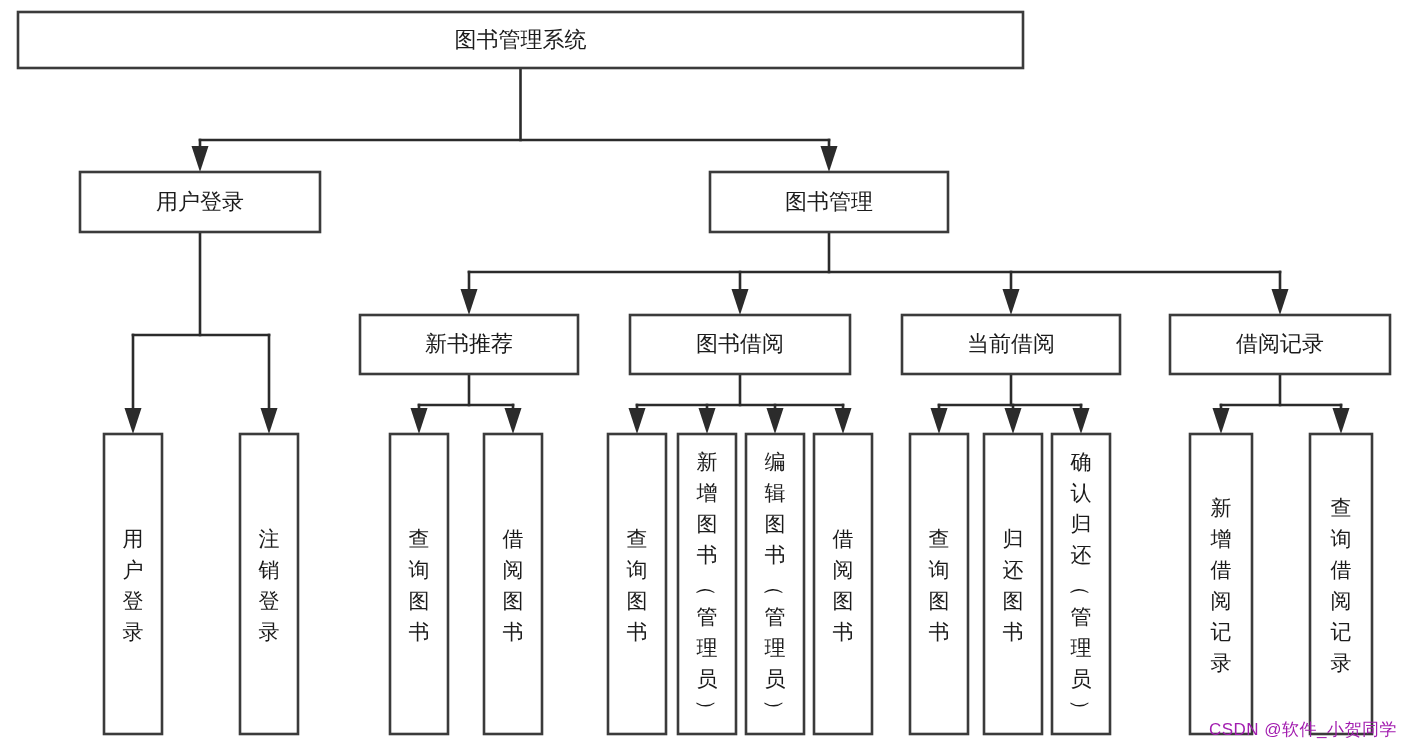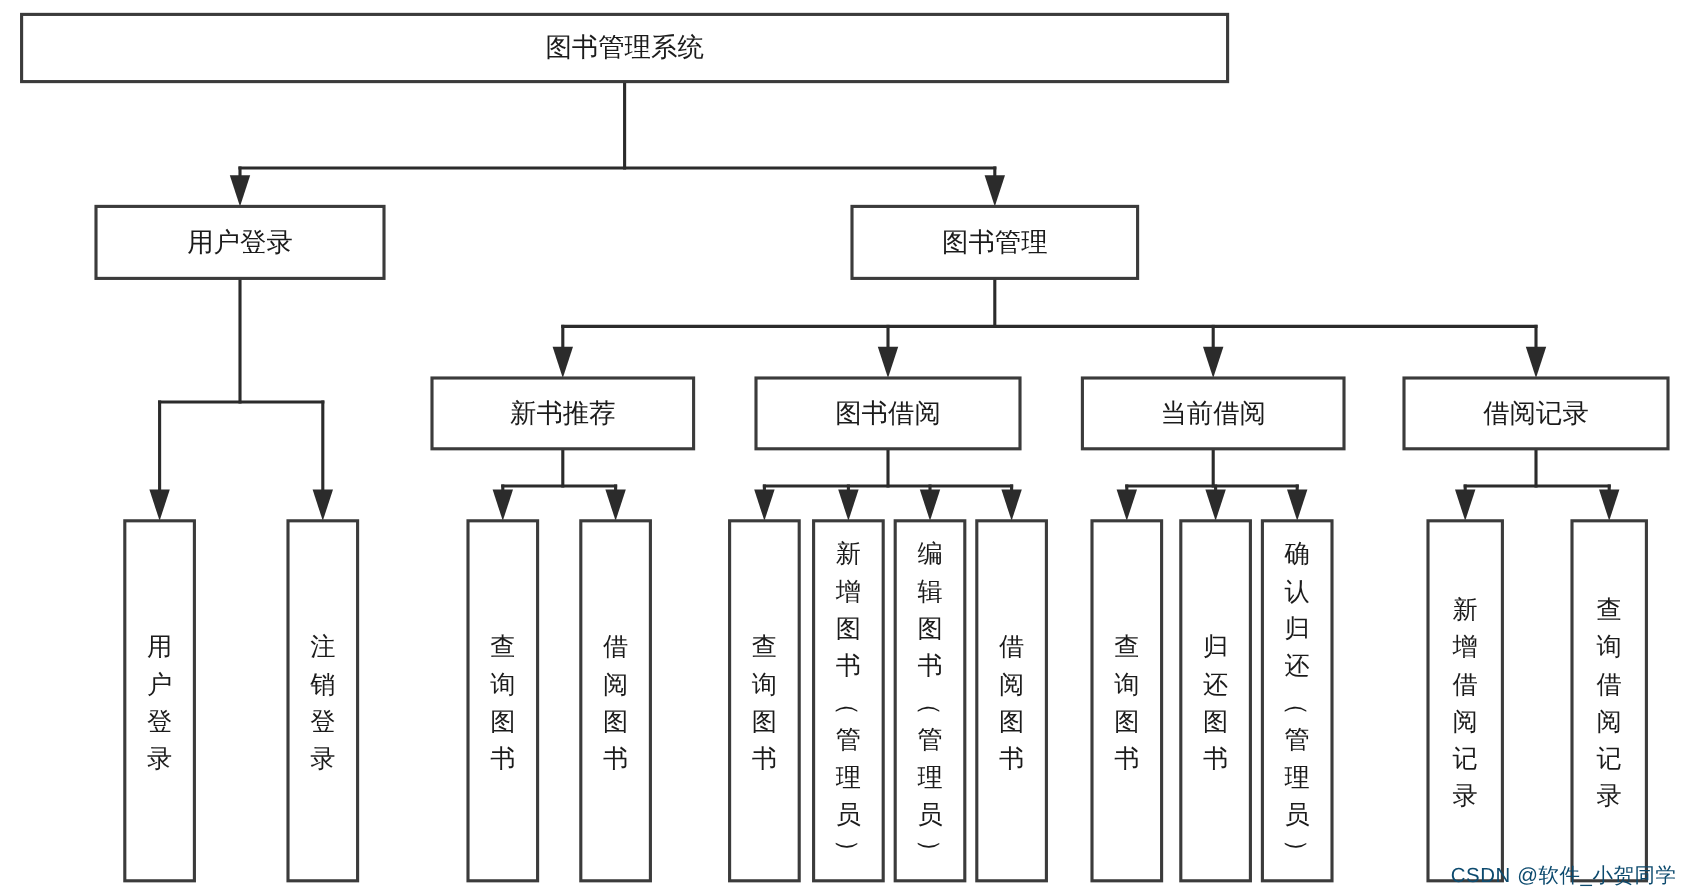--- a/index.html
+++ b/index.html
@@ -51,21 +51,21 @@
   .arrow-head {
     fill: #2b2b2b;
     stroke: none;
   }
   .watermark {
     position: absolute;
     right: 8px;
     bottom: 6px;
     font-family: "Liberation Sans", "DejaVu Sans", sans-serif;
     font-size: 17px;
-    color: #0c4a6e;
+    color: #a21caf;
     letter-spacing: 0.5px;
     white-space: nowrap;
     user-select: none;
   }
 </style>
 </head>
 <body>
 
 <div id="canvas">
   <svg class="diagram" viewBox="0 0 1405 747">

